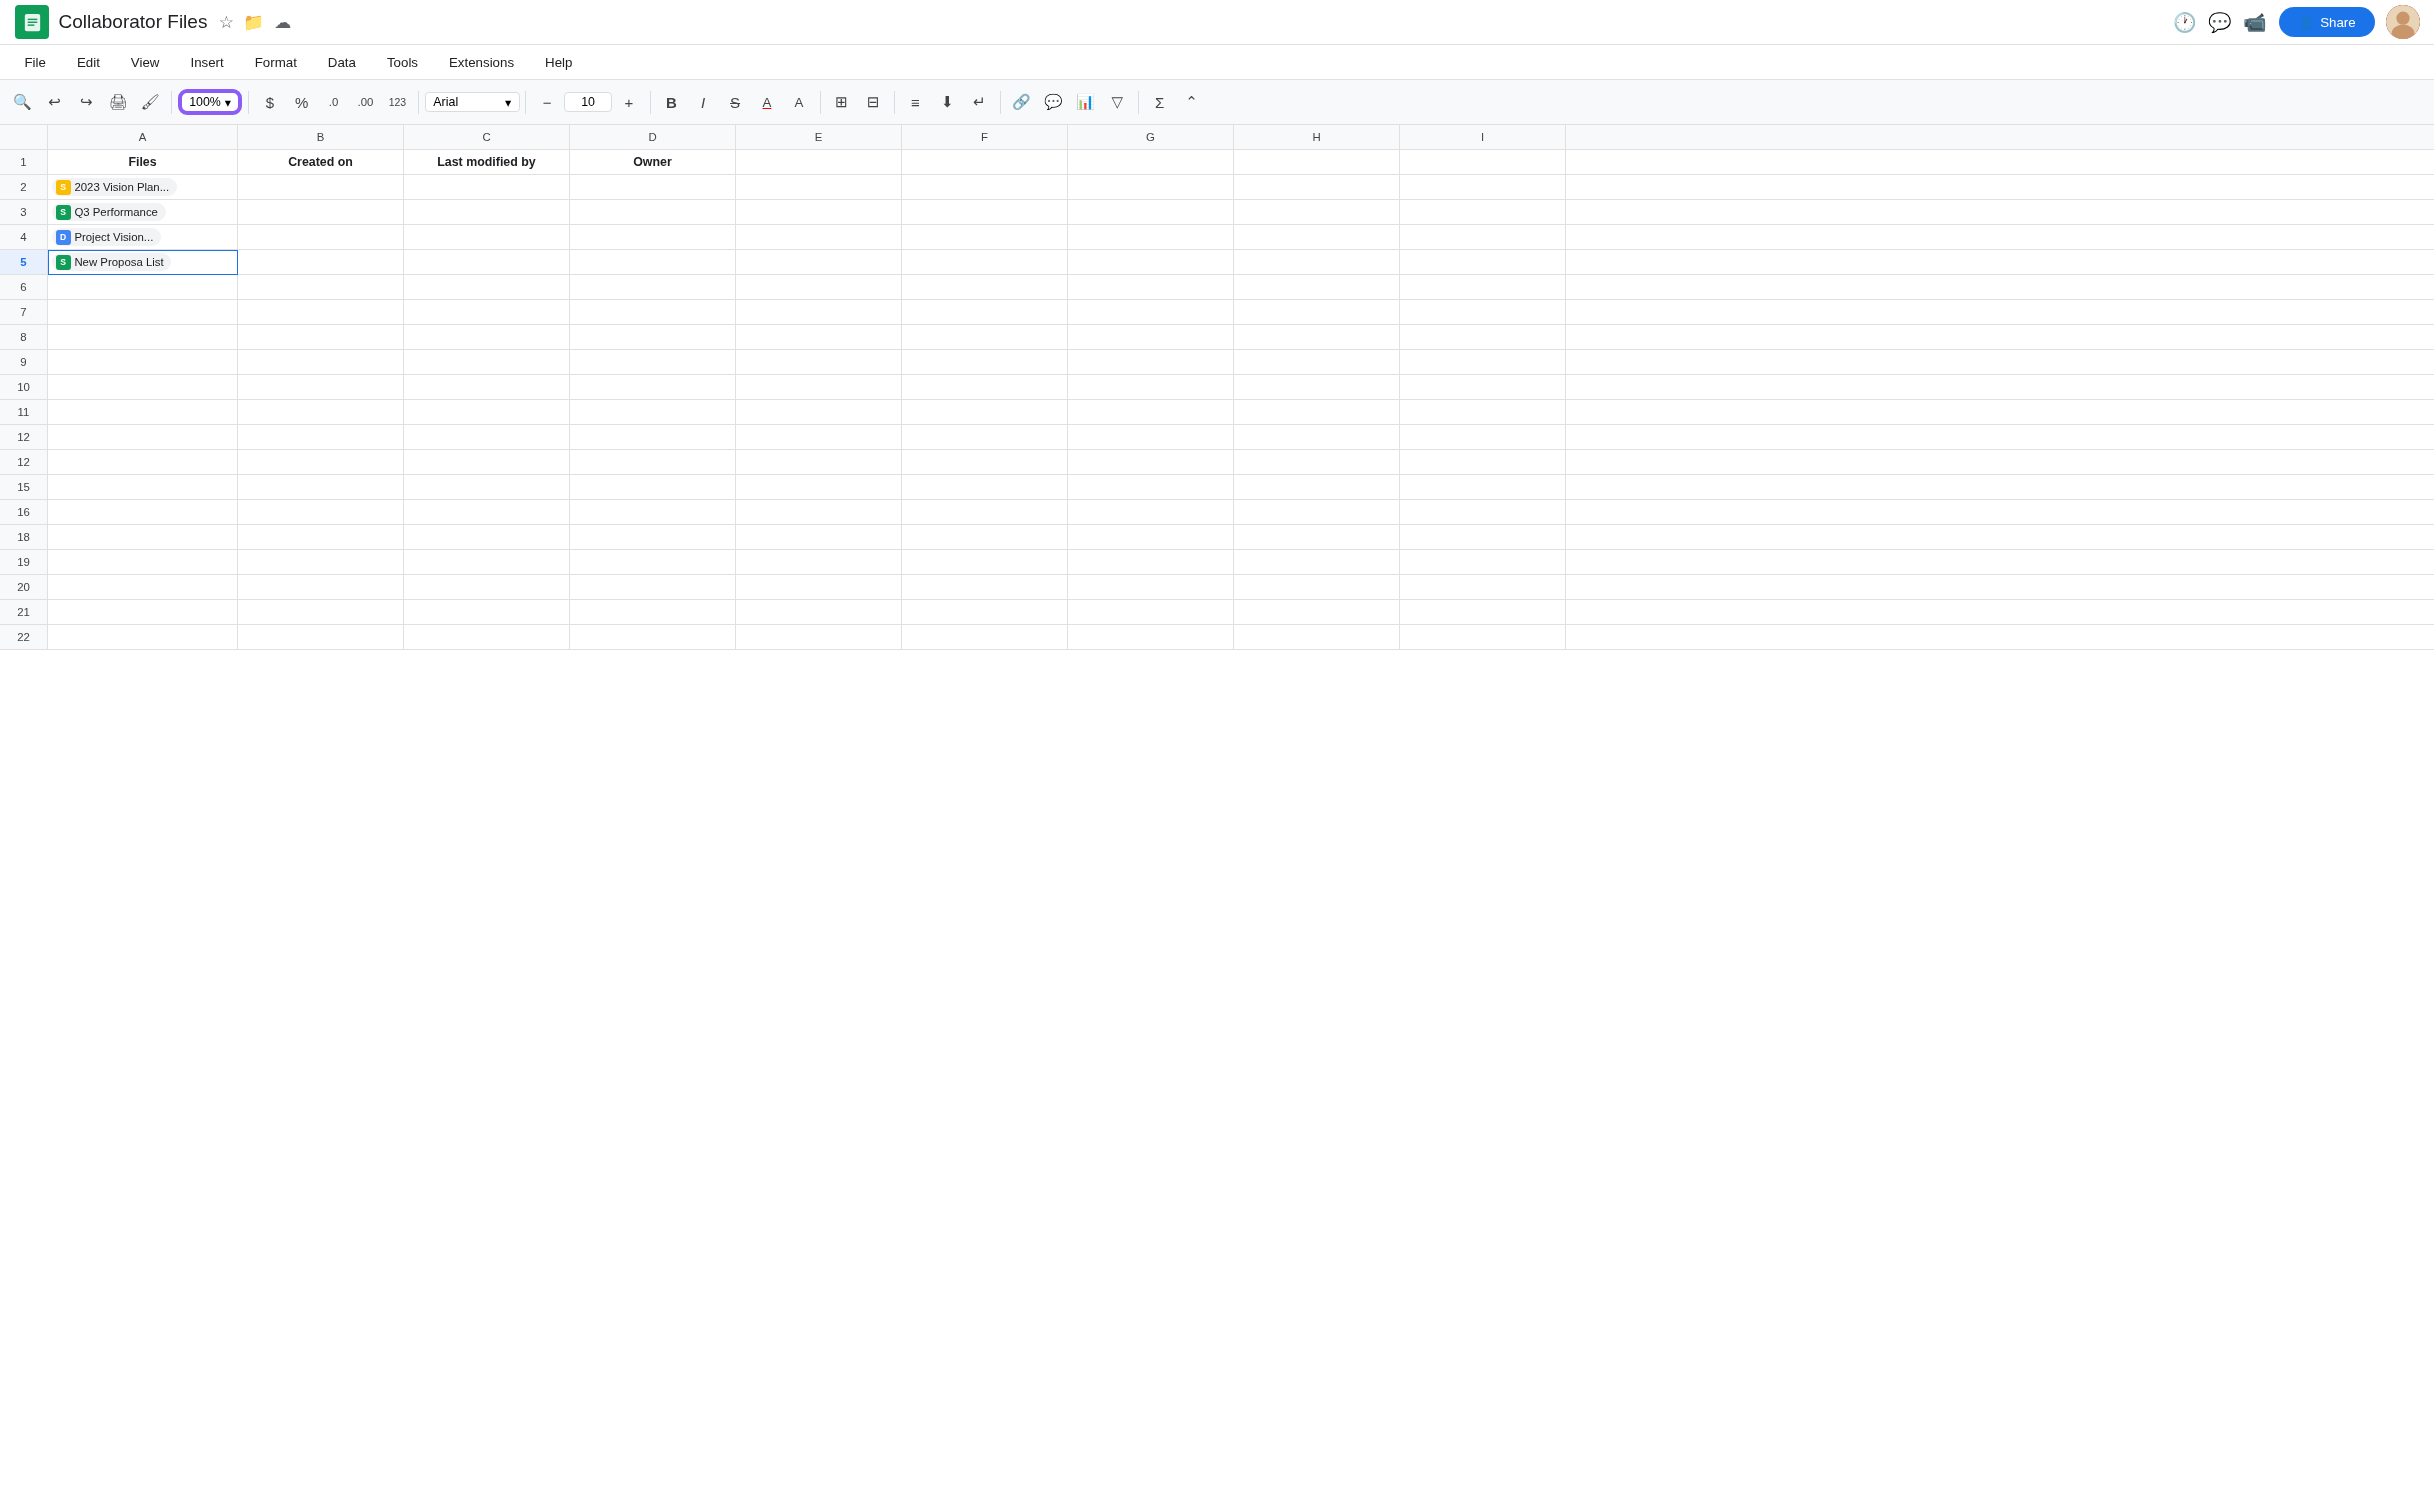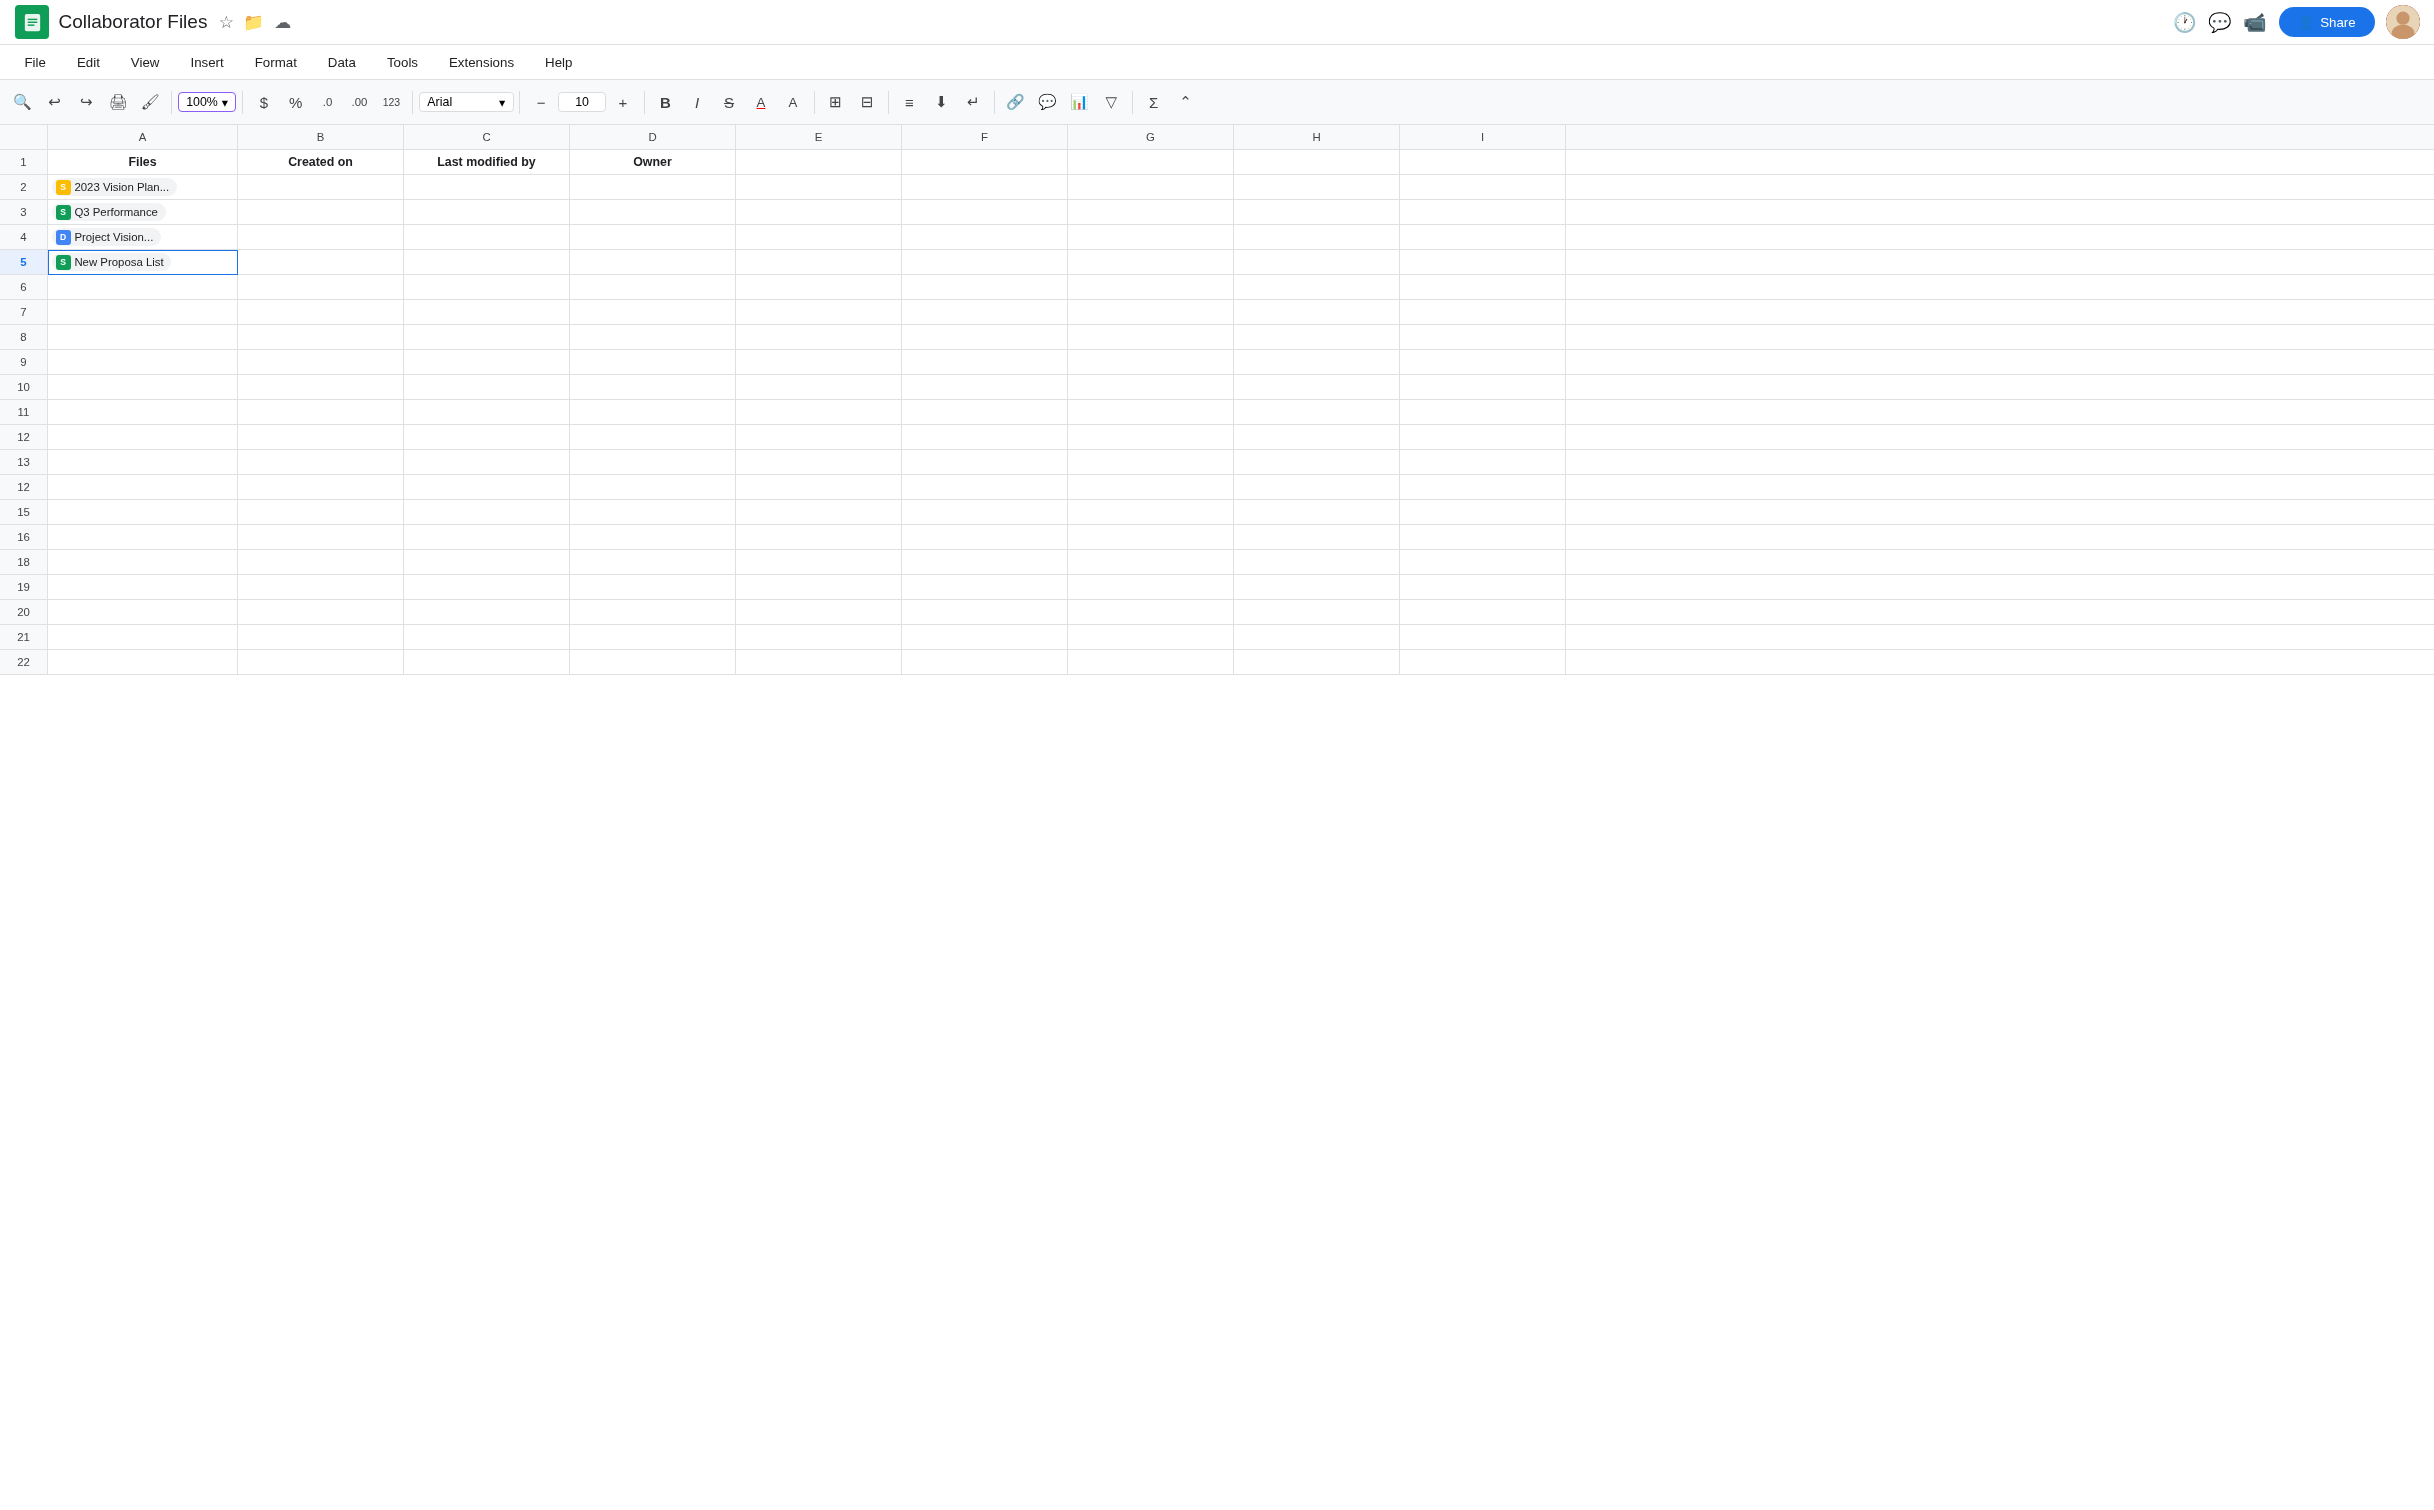--- a/index.html
+++ b/index.html
@@ -64,21 +64,21 @@
       gap: 1.9px;
       overflow: hidden;
     }
     .tb-btn {
       width: 30px; height: 30px; border-radius: 3.8px; cursor: pointer;
       display: flex; align-items: center; justify-content: center;
       font-size: 15px; color: #444; background: transparent; border: none;
     }
     .tb-separator { width: 1px; height: 23px; background: #dadce0; margin: 0 3.8px; }
     .tb-zoom {
-      border: 1px solid #8b5cf6; border-radius: 4px; padding: 1.9px 7.6px;
+      border: 4px solid #8b5cf6; border-radius: 9px; padding: 1.9px 7.6px;
       font-size: 12.4px; cursor: pointer; background: #fff; display: flex; align-items: center; gap: 3.8px;
     }
     .tb-font {
       border: 1px solid #dadce0; border-radius: 3.8px; padding: 1.9px 7.6px;
       font-size: 12.4px; background: #fff; min-width: 95px; display: flex; align-items: center; justify-content: space-between;
     }
     .tb-fontsize {
       border: 1px solid #dadce0; border-radius: 3.8px; padding: 1.9px 5.7px;
       font-size: 12.4px; background: #fff; min-width: 48px; display: flex; align-items: center; justify-content: center; gap: 3.8px;
     }
@@ -478,33 +478,20 @@
       <div class="cell cell-c"></div>
       <div class="cell cell-d"></div>
       <div class="cell cell-e"></div>
       <div class="cell cell-f"></div>
       <div class="cell cell-g"></div>
       <div class="cell cell-h"></div>
       <div class="cell cell-i"></div>
       <div class="cell" style="flex:1;"></div>
     </div>
             <div class="grid-row">
-      <div class="row-num">13</div>
-      <div class="cell cell-a"></div>
-      <div class="cell cell-b"></div>
-      <div class="cell cell-c"></div>
-      <div class="cell cell-d"></div>
-      <div class="cell cell-e"></div>
-      <div class="cell cell-f"></div>
-      <div class="cell cell-g"></div>
-      <div class="cell cell-h"></div>
-      <div class="cell cell-i"></div>
-      <div class="cell" style="flex:1;"></div>
-    </div>
-            <div class="grid-row">
       <div class="row-num">12</div>
       <div class="cell cell-a"></div>
       <div class="cell cell-b"></div>
       <div class="cell cell-c"></div>
       <div class="cell cell-d"></div>
       <div class="cell cell-e"></div>
       <div class="cell cell-f"></div>
       <div class="cell cell-g"></div>
       <div class="cell cell-h"></div>
       <div class="cell cell-i"></div>

